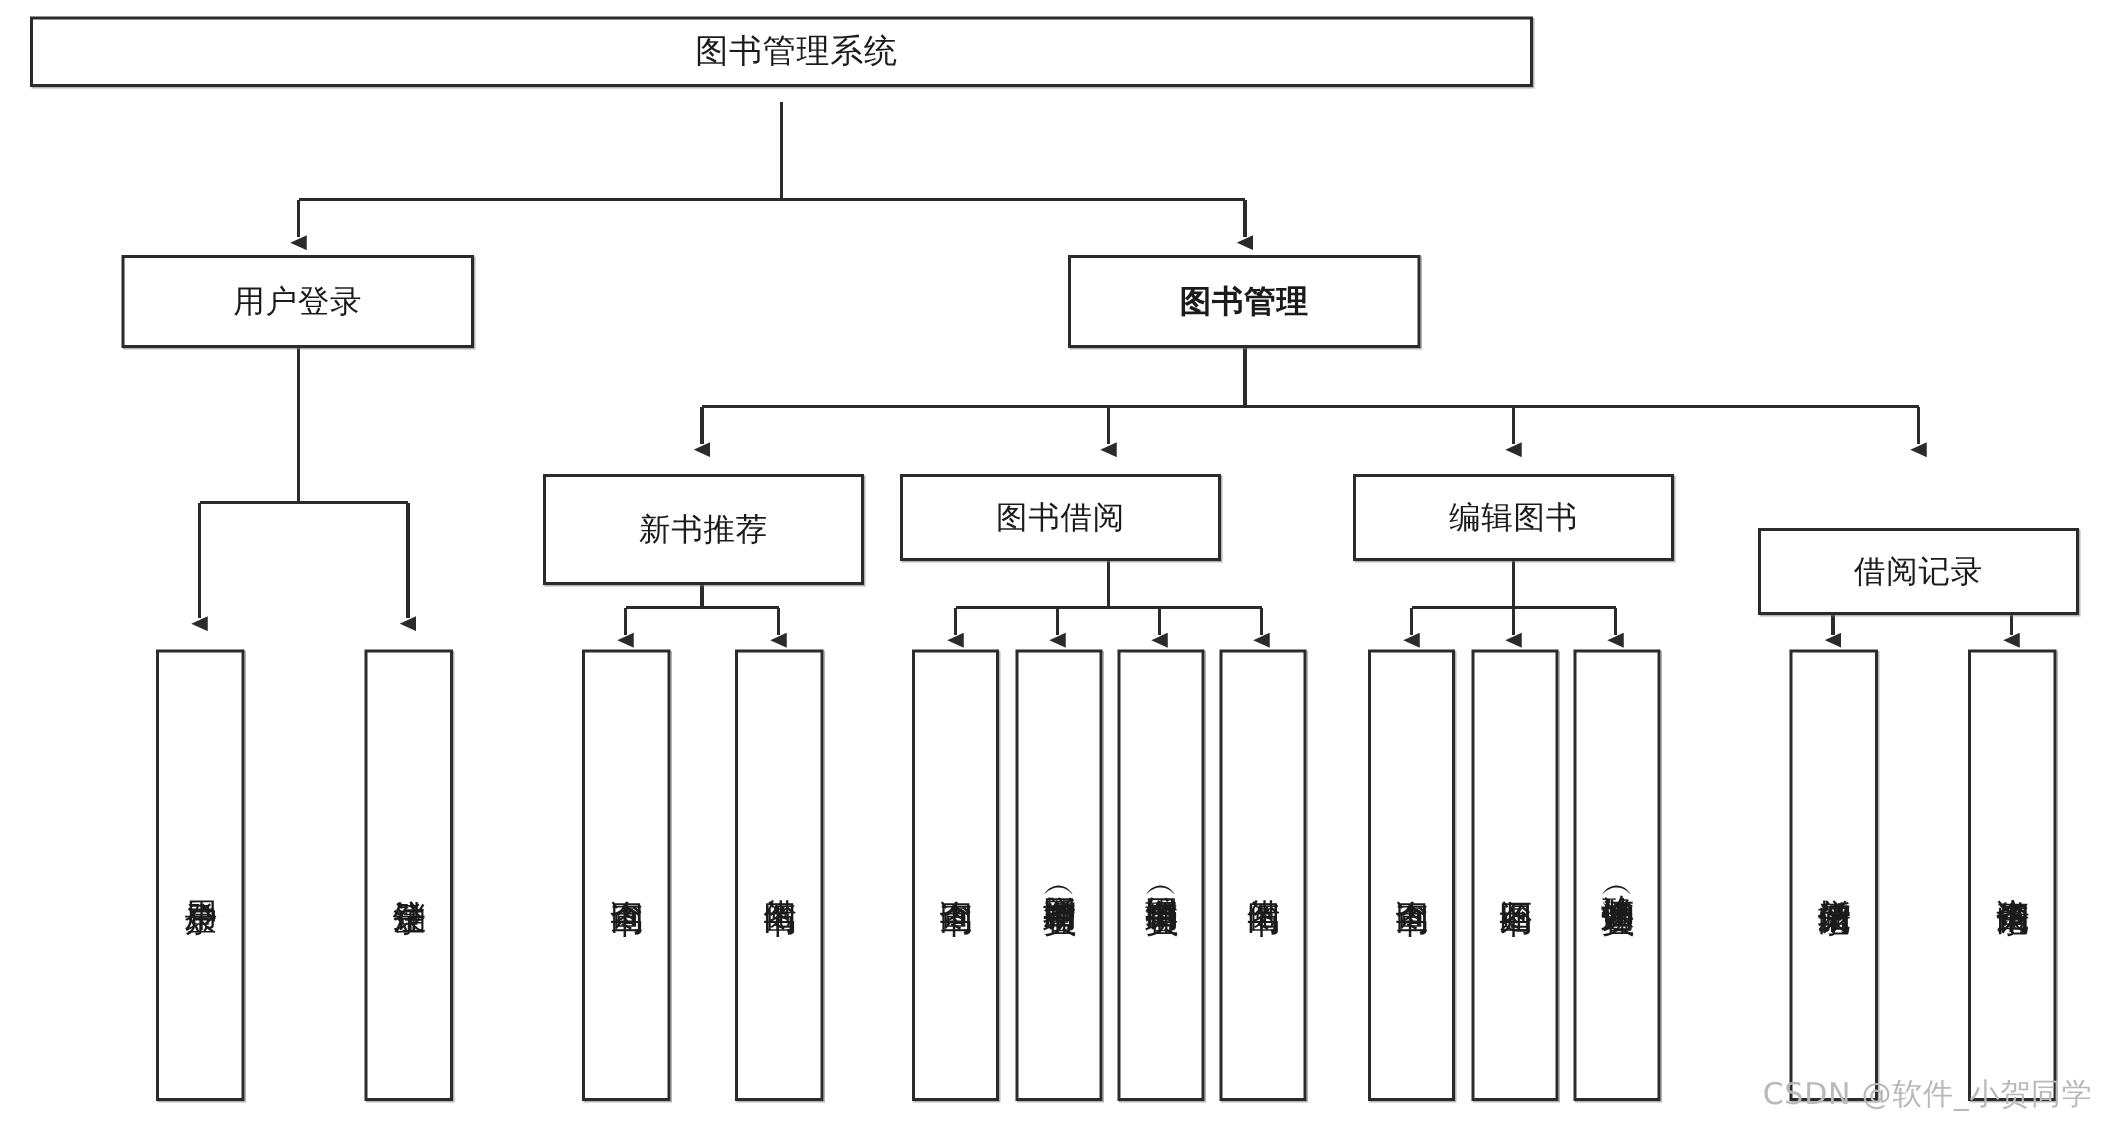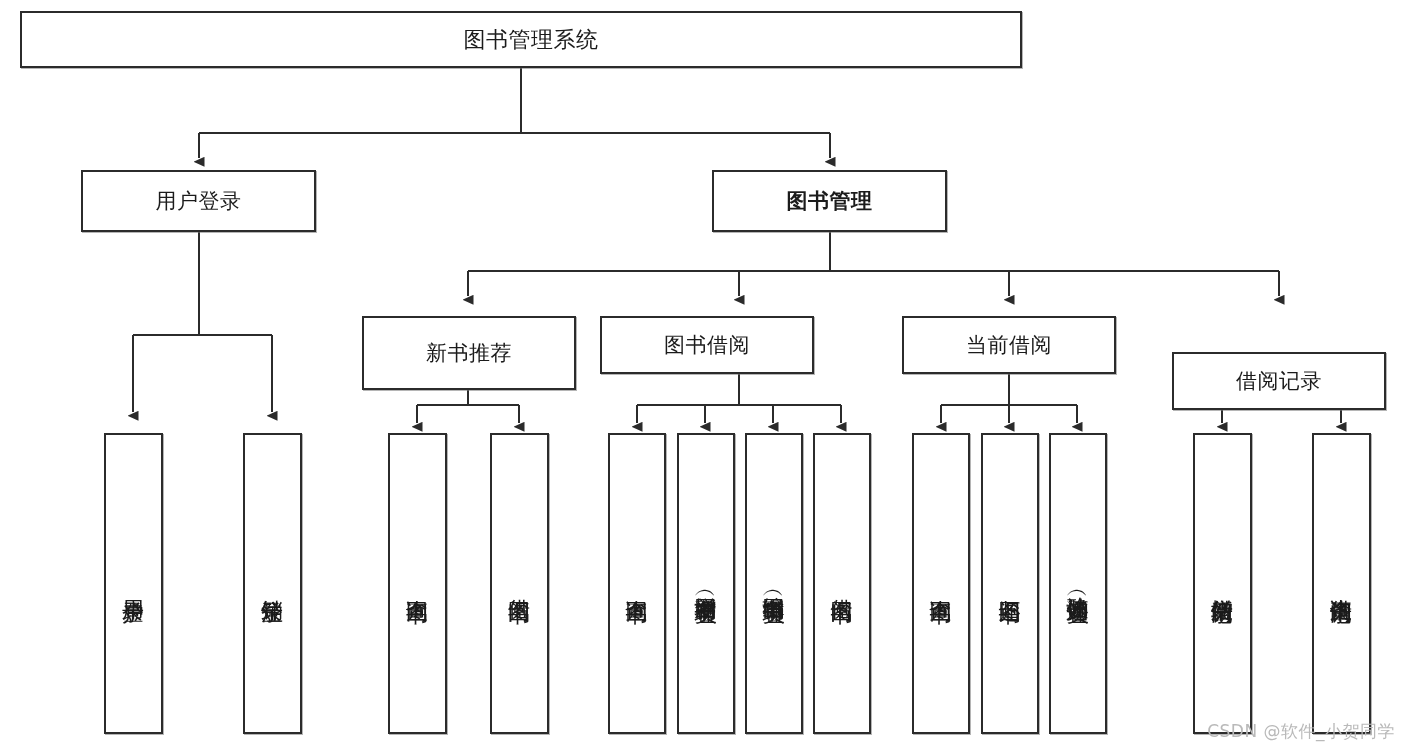--- a/index.html
+++ b/index.html
@@ -62,21 +62,21 @@
     text-orientation: upright;
     font-size: 22px;
     line-height: 1.05;
     letter-spacing: 1px;
     max-height: 272px;
   }
   .watermark {
     position: absolute;
     right: 10px;
     bottom: 4px;
-    font-size: 17px;
+    font-size: 20px;
     color: #b9b9b9;
     white-space: nowrap;
     letter-spacing: 0.5px;
     font-family: "DejaVu Sans", "Liberation Sans", sans-serif;
   }
 </style>
 </head>
 <body>
 
 <div id="canvas">
@@ -125,39 +125,39 @@
       <path d="M1009,405 L1009,423" marker-end="url(#arrow)"></path>
       <path d="M1077,405 L1077,423" marker-end="url(#arrow)"></path>
 
       <path d="M1279,374 L1279,405"></path>
       <path d="M1222,405 L1341,405"></path>
       <path d="M1222,405 L1222,423" marker-end="url(#arrow)"></path>
       <path d="M1341,405 L1341,423" marker-end="url(#arrow)"></path>
     </g>
   </svg>
 
-  <div class="node horiz root" style="left:20px; top:11px; width:1002px; height:57px;padding-left:20px;">
+  <div class="node horiz root" style="left:20px; top:11px; width:1002px; height:47px;padding-left:20px;">
     <span class="label">图书管理系统</span>
   </div>
 
   <div class="node horiz" style="left:81px; top:170px; width:235px; height:62px;">
     <span class="label">用户登录</span>
   </div>
   <div class="node horiz" style="left:712px; top:170px; width:235px; height:62px;font-weight:bold;">
     <span class="label">图书管理</span>
   </div>
 
   <div class="node horiz" style="left:362px; top:316px; width:214px; height:74px;">
     <span class="label">新书推荐</span>
   </div>
   <div class="node horiz" style="left:600px; top:316px; width:214px; height:58px;">
     <span class="label">图书借阅</span>
   </div>
   <div class="node horiz" style="left:902px; top:316px; width:214px; height:58px;">
-    <span class="label">当前借阅</span>
+    <span class="label">编辑图书</span>
   </div>
   <div class="node horiz" style="left:1172px; top:316px; width:214px; height:58px;margin-top:36px;">
     <span class="label">借阅记录</span>
   </div>
 
   <div class="node vert" style="left:104px; top:433px; width:59px; height:301px;">
     <span class="label">用户登录</span>
   </div>
   <div class="node vert" style="left:243px; top:433px; width:59px; height:301px;">
     <span class="label">注销登录</span>

